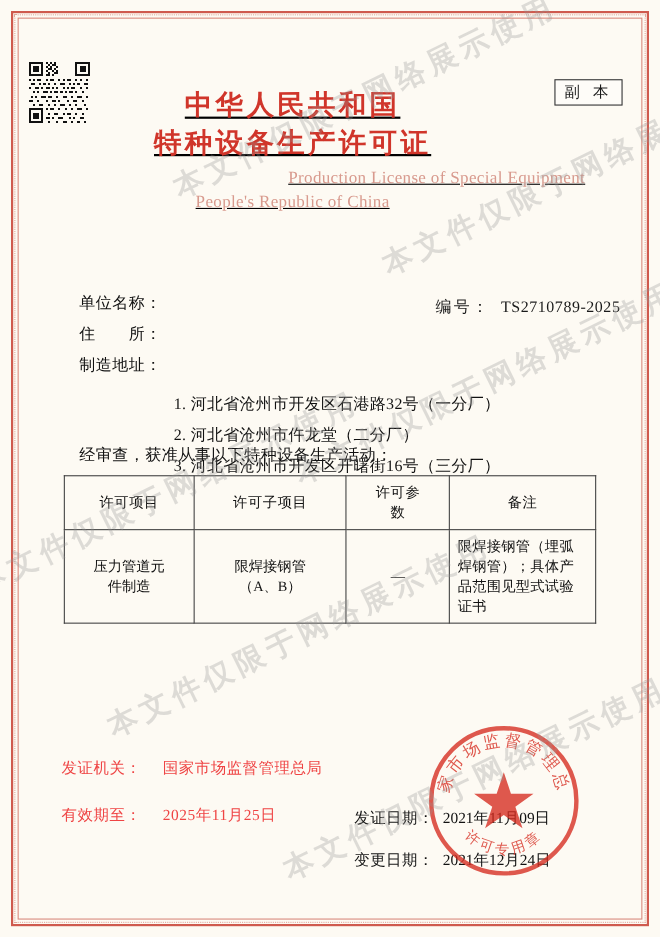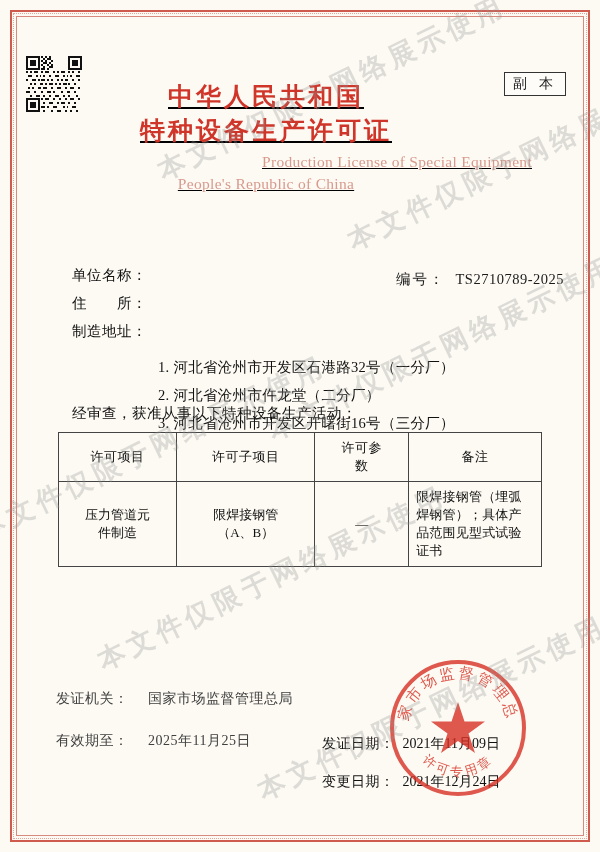--- a/index.html
+++ b/index.html
@@ -201,21 +201,21 @@
     letter-spacing: 0.2px;
   }
 
   
   .footer {
     position: absolute;
     left: 56px;
     top: 690px;
     width: 490px;
     font-size: 14px;
-    color: #404040;
+    color: #ef4444;
   }
   .footer-row {
     display: flex;
     align-items: center;
     margin-bottom: 24px;
   }
   .footer-label {
     width: 92px;
     flex: 0 0 92px;
     letter-spacing: 0.5px;

